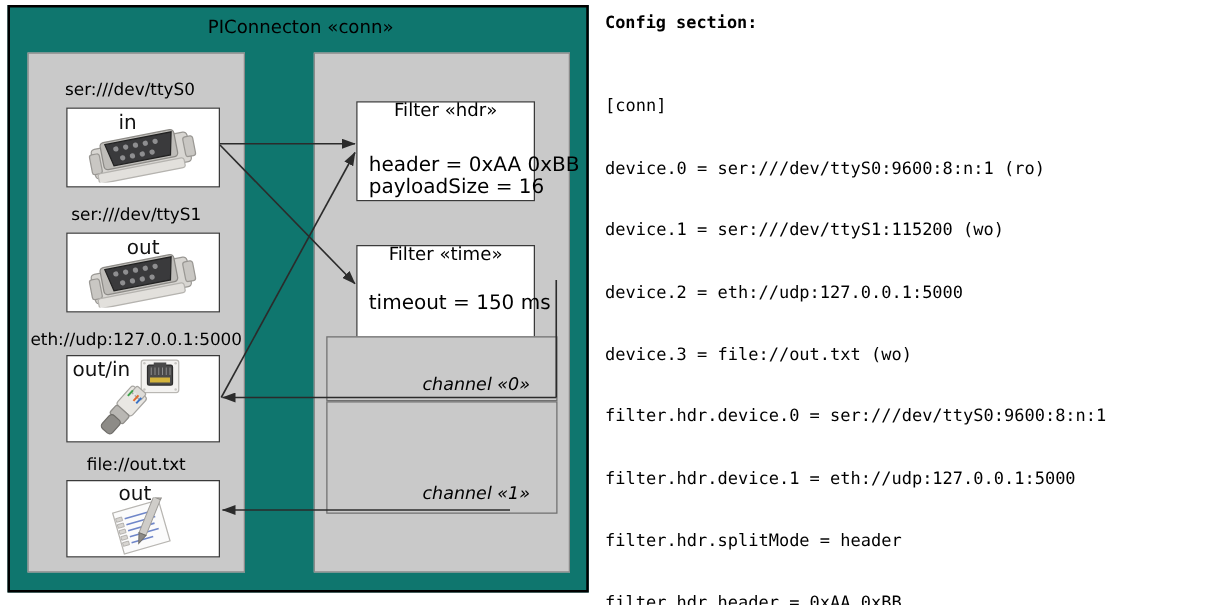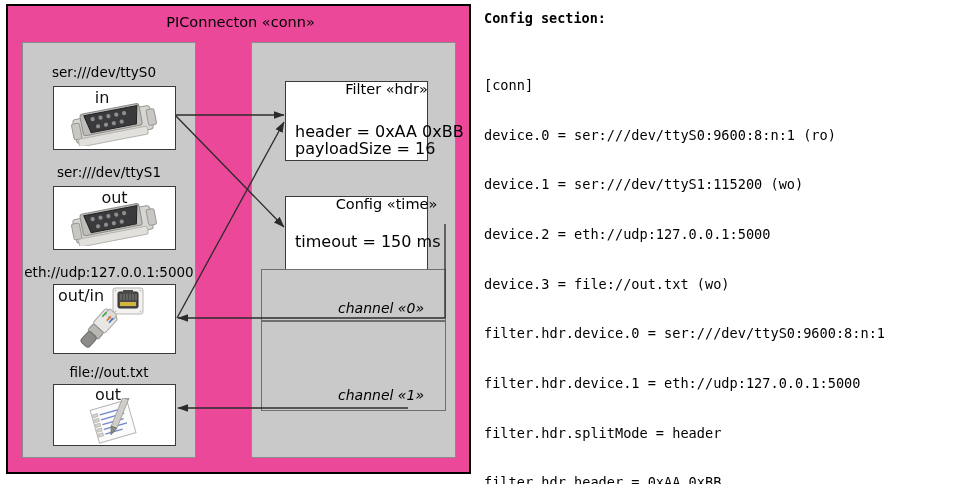--- a/index.html
+++ b/index.html
@@ -1,21 +1,21 @@
 <!DOCTYPE html>
 <html><head>
 <meta charset="utf-8">
 <style>
   html,body{margin:0;padding:0;background:#ffffff;}
   body{width:964px;height:484px;position:relative;overflow:hidden;
        font-family:"DejaVu Sans","Liberation Sans",sans-serif;}
 
   
   #diagram{position:absolute;left:6px;top:4px;width:465px;height:470px;
-           background:#ec4899;border:2px solid #000000;box-sizing:border-box;}
+           background:#0f766e;border:2px solid #000000;box-sizing:border-box;}
 
   #diagram-title{position:absolute;left:0;top:8px;width:465px;text-align:center;
                  font-size:14.5px;color:#000;}
 
   
   .panel{position:absolute;background:#c9c9c9;border:1.5px solid #8a8a8a;
          box-sizing:border-box;}
   #devices-panel{left:14px;top:36px;width:174px;height:416px;}
   #filters-panel{left:243px;top:36px;width:205px;height:416px;}
   #filters-title{position:absolute;left:243px;top:42px;width:205px;text-align:center;
@@ -25,21 +25,21 @@
   .dev-label{position:absolute;font-size:13.5px;color:#000;text-align:center;
              white-space:nowrap;}
   .dev-box{position:absolute;background:#ffffff;border:1.6px solid #3a3a3a;
            box-sizing:border-box;overflow:hidden;}
   .dev-dir{position:absolute;font-size:16px;color:#111;z-index:3;white-space:nowrap;}
 
   
   .filter-box{position:absolute;background:#ffffff;border:1.6px solid #3a3a3a;
               box-sizing:border-box;}
   .filter-title{position:absolute;left:0;top:8px;width:100%;text-align:center;
-                font-size:14.5px;color:#000;padding-left:30px;}
+                font-size:14.5px;color:#000;}
   .filter-prop{position:absolute;left:10px;font-size:16px;color:#000;
                white-space:nowrap;}
 
   
   .channel-box{position:absolute;background:#c9c9c9;border:1.4px solid #6f6f6f;
                box-sizing:border-box;}
   .channel-label{position:absolute;font-size:14px;color:#000;white-space:nowrap;font-style:italic;}
 
   
   #wires{position:absolute;left:0;top:0;width:465px;height:470px;pointer-events:none;}
@@ -191,21 +191,21 @@
 
   <div class="panel" id="filters-panel"></div>
   <div id="filters-title">filters</div>
 
   <div class="filter-box" style="left:277px;top:75px;width:143px;height:80px;"></div>
   <div class="filter-title" style="left:277px;top:75px;width:143px;">Filter «hdr»</div>
   <div class="filter-prop" style="left:287px;top:116px;">header = 0xAA 0xBB</div>
   <div class="filter-prop" style="left:287px;top:133px;">payloadSize = 16</div>
 
   <div class="filter-box" style="left:277px;top:190px;width:143px;height:75px;"></div>
-  <div class="filter-title" style="left:277px;top:190px;width:143px;">Config «time»</div>
+  <div class="filter-title" style="left:277px;top:190px;width:143px;">Filter «time»</div>
   <div class="filter-prop" style="left:287px;top:226px;">timeout = 150 ms</div>
 
   <div class="channel-box" style="left:253px;top:263px;width:185px;height:52px;"></div>
   <div class="channel-label" style="left:330px;top:294px;">channel «0»</div>
 
   <div class="channel-box" style="left:253px;top:315px;width:185px;height:90px;"></div>
   <div class="channel-label" style="left:330px;top:381px;">channel «1»</div>
 
   <svg id="wires">
     <defs>

